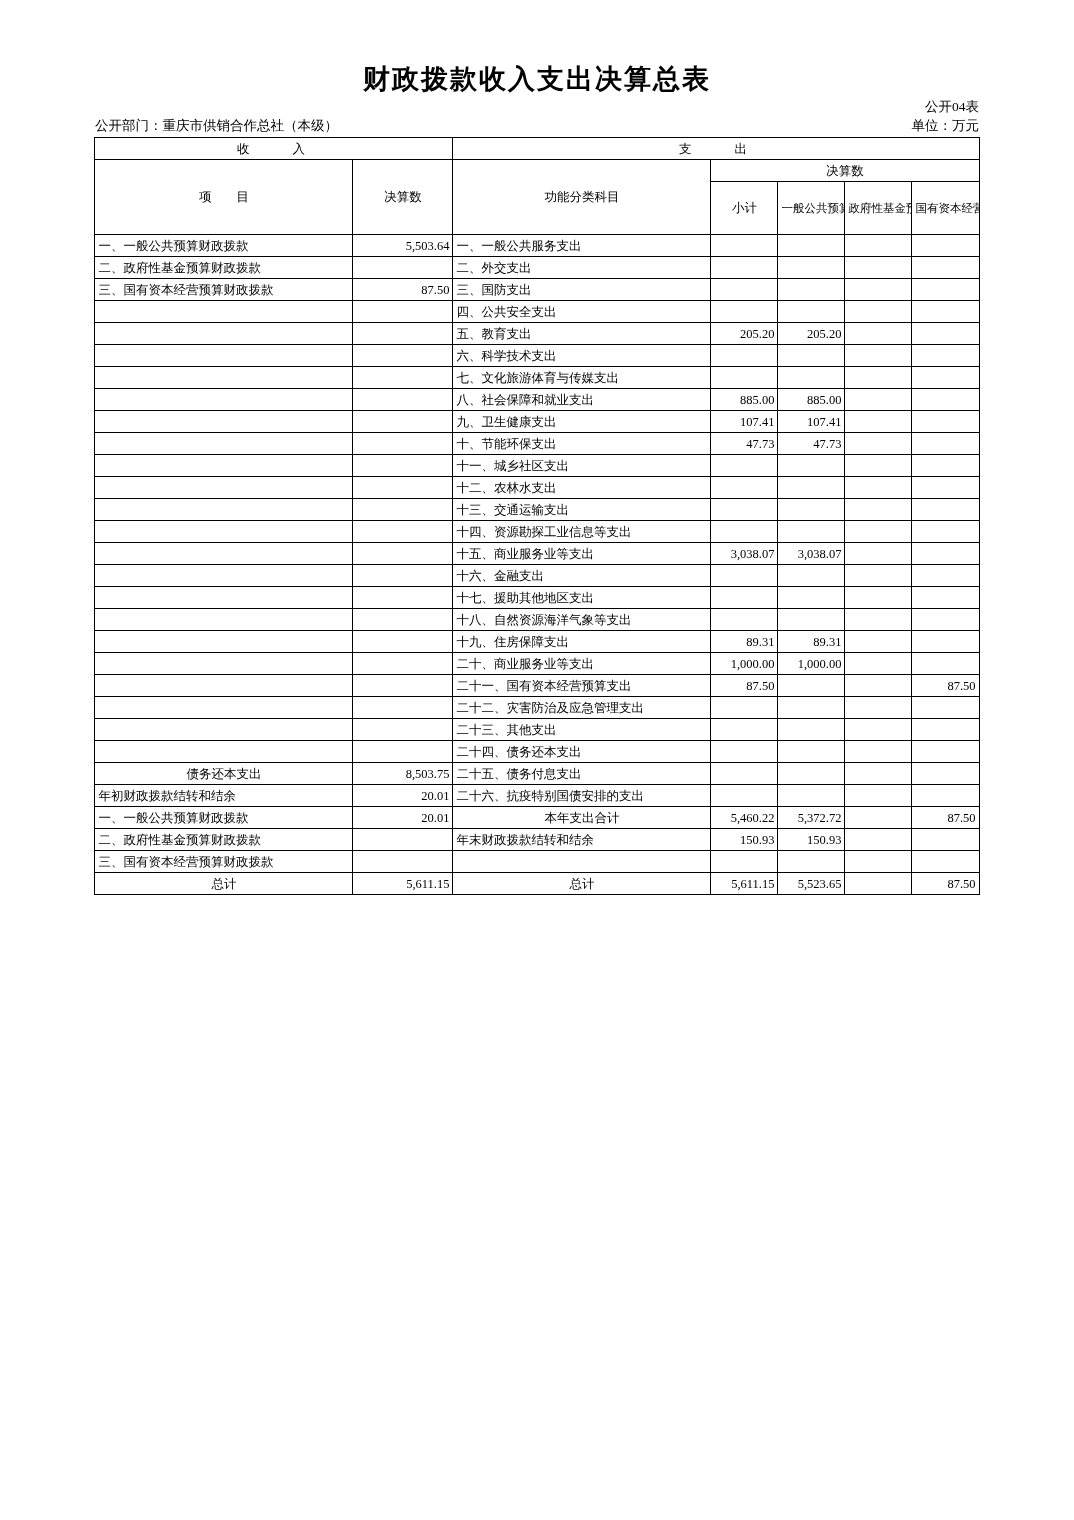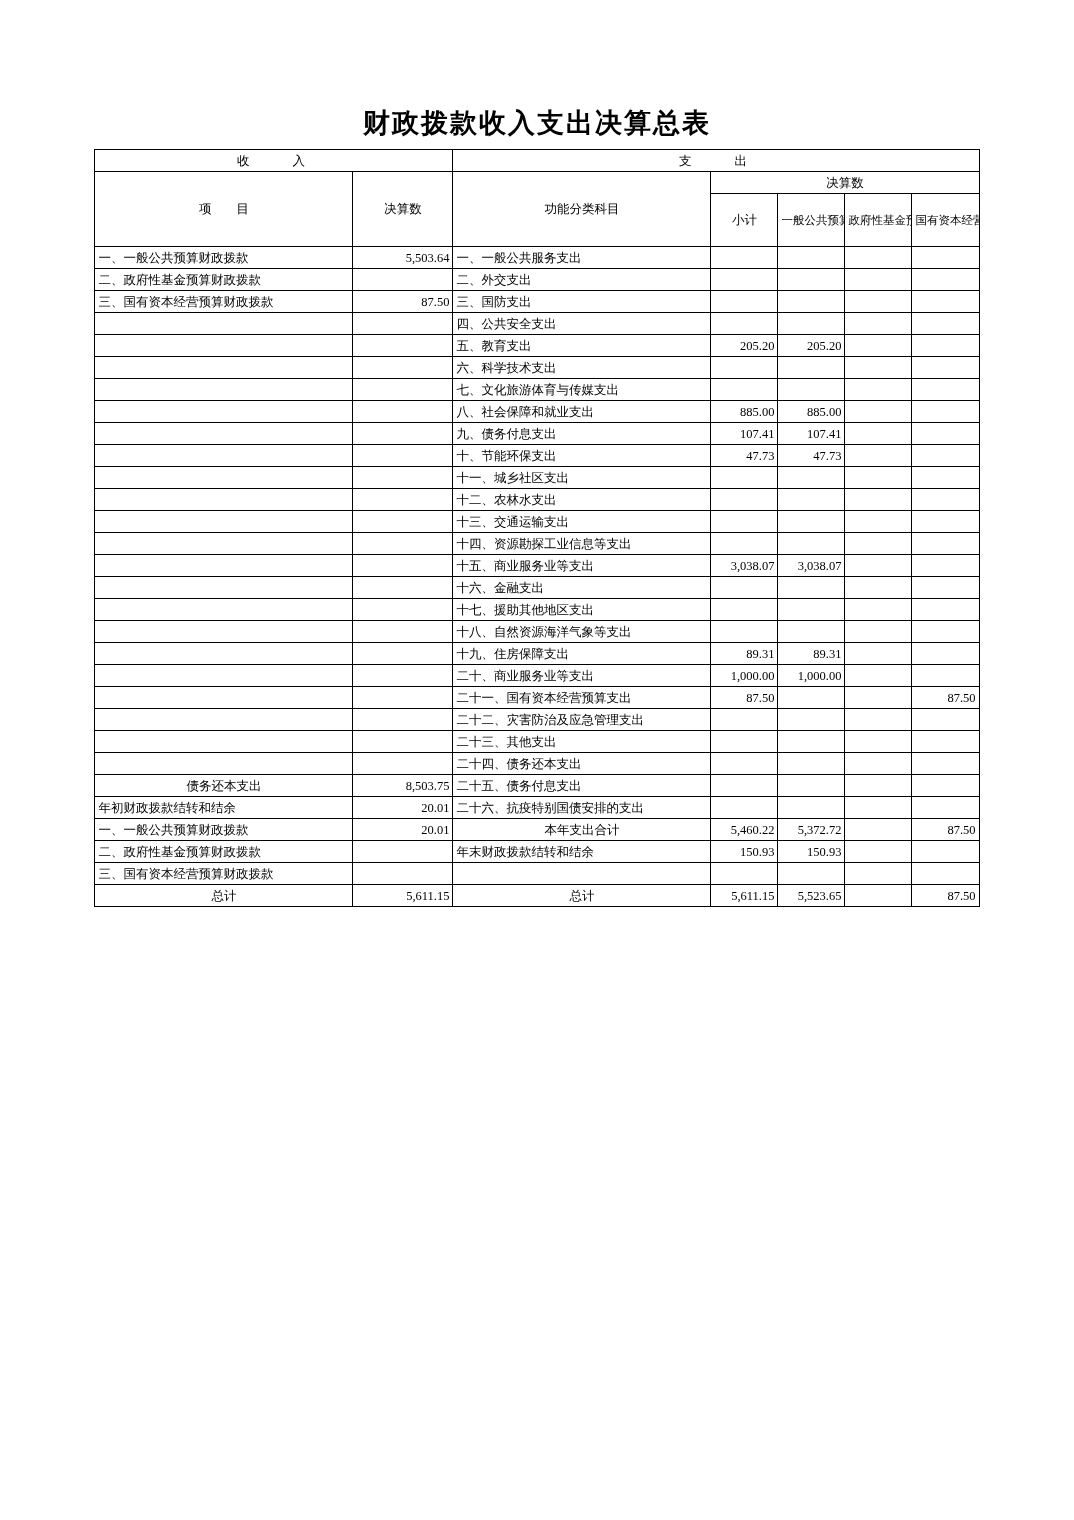--- a/index.html
+++ b/index.html
@@ -19,22 +19,22 @@
     height: 1520px;
     position: relative;
     box-sizing: border-box;
   }
   .title {
     text-align: center;
     font-family: "Liberation Sans", sans-serif;
     font-weight: bold;
     font-size: 27px;
     letter-spacing: 2px;
-    margin: 8px;
-    padding-top: 97px;
+    margin: 0;
+    padding-top: 61px;
   }
   .meta-row {
     position: relative;
     width: 884px;
     margin: 0 auto;
     height: 40px;
     font-size: 13.5px;
   }
   .meta-right {
     position: absolute;
@@ -108,20 +108,27 @@
   col.c6 { width: 67px; }
   col.c7 { width: 67px; }
 </style>
 </head>
 <body>
 
 <div class="page">
 
   <h1 class="title">财政拨款收入支出决算总表</h1>
 
+  <div class="meta-row">
+    <div class="meta-right">
+      <div>公开04表</div>
+      <div>单位：万元</div>
+    </div>
+    <div class="meta-left">公开部门：重庆市供销合作总社（本级）</div>
+  </div>
 
   <table class="main">
     <colgroup>
       <col class="c1">
         <col class="c2">
         <col class="c3">
         <col class="c4">
         <col class="c5">
         <col class="c6">
         <col class="c7">
@@ -213,21 +220,21 @@
           <td class="num"></td>
           <td class="txt">八、社会保障和就业支出</td>
           <td class="num">885.00</td>
           <td class="num">885.00</td>
           <td class="num"></td>
           <td class="num"></td>
         </tr>
         <tr>
           <td class="txt"></td>
           <td class="num"></td>
-          <td class="txt">九、债务付息支出</td>
+          <td class="txt">九、卫生健康支出</td>
           <td class="num">107.41</td>
           <td class="num">107.41</td>
           <td class="num"></td>
           <td class="num"></td>
         </tr>
         <tr>
           <td class="txt"></td>
           <td class="num"></td>
           <td class="txt">十、节能环保支出</td>
           <td class="num">47.73</td>

